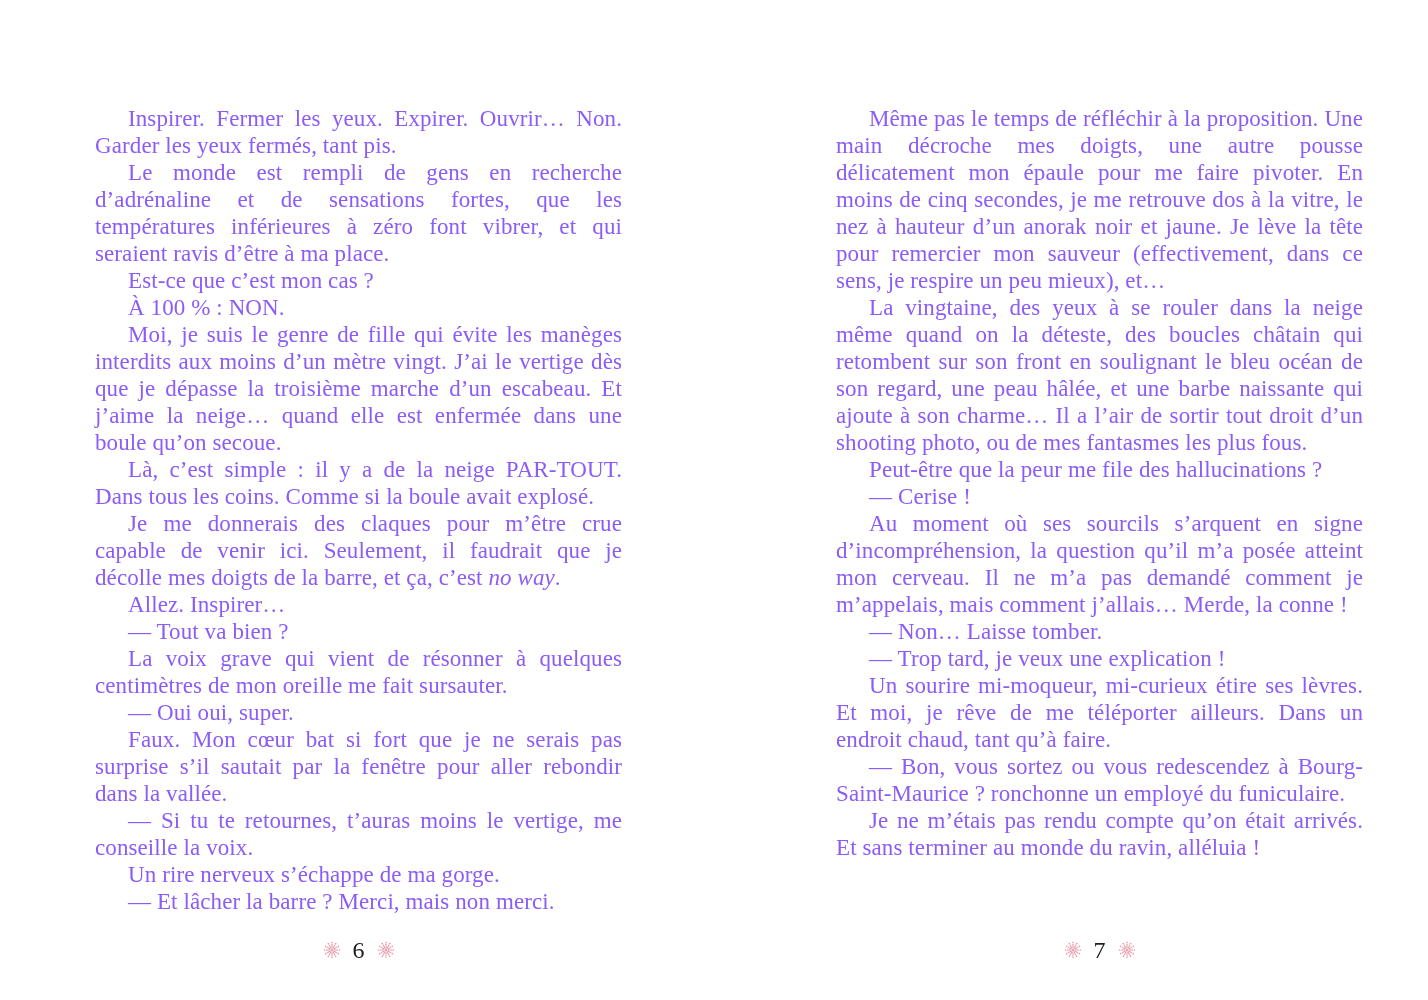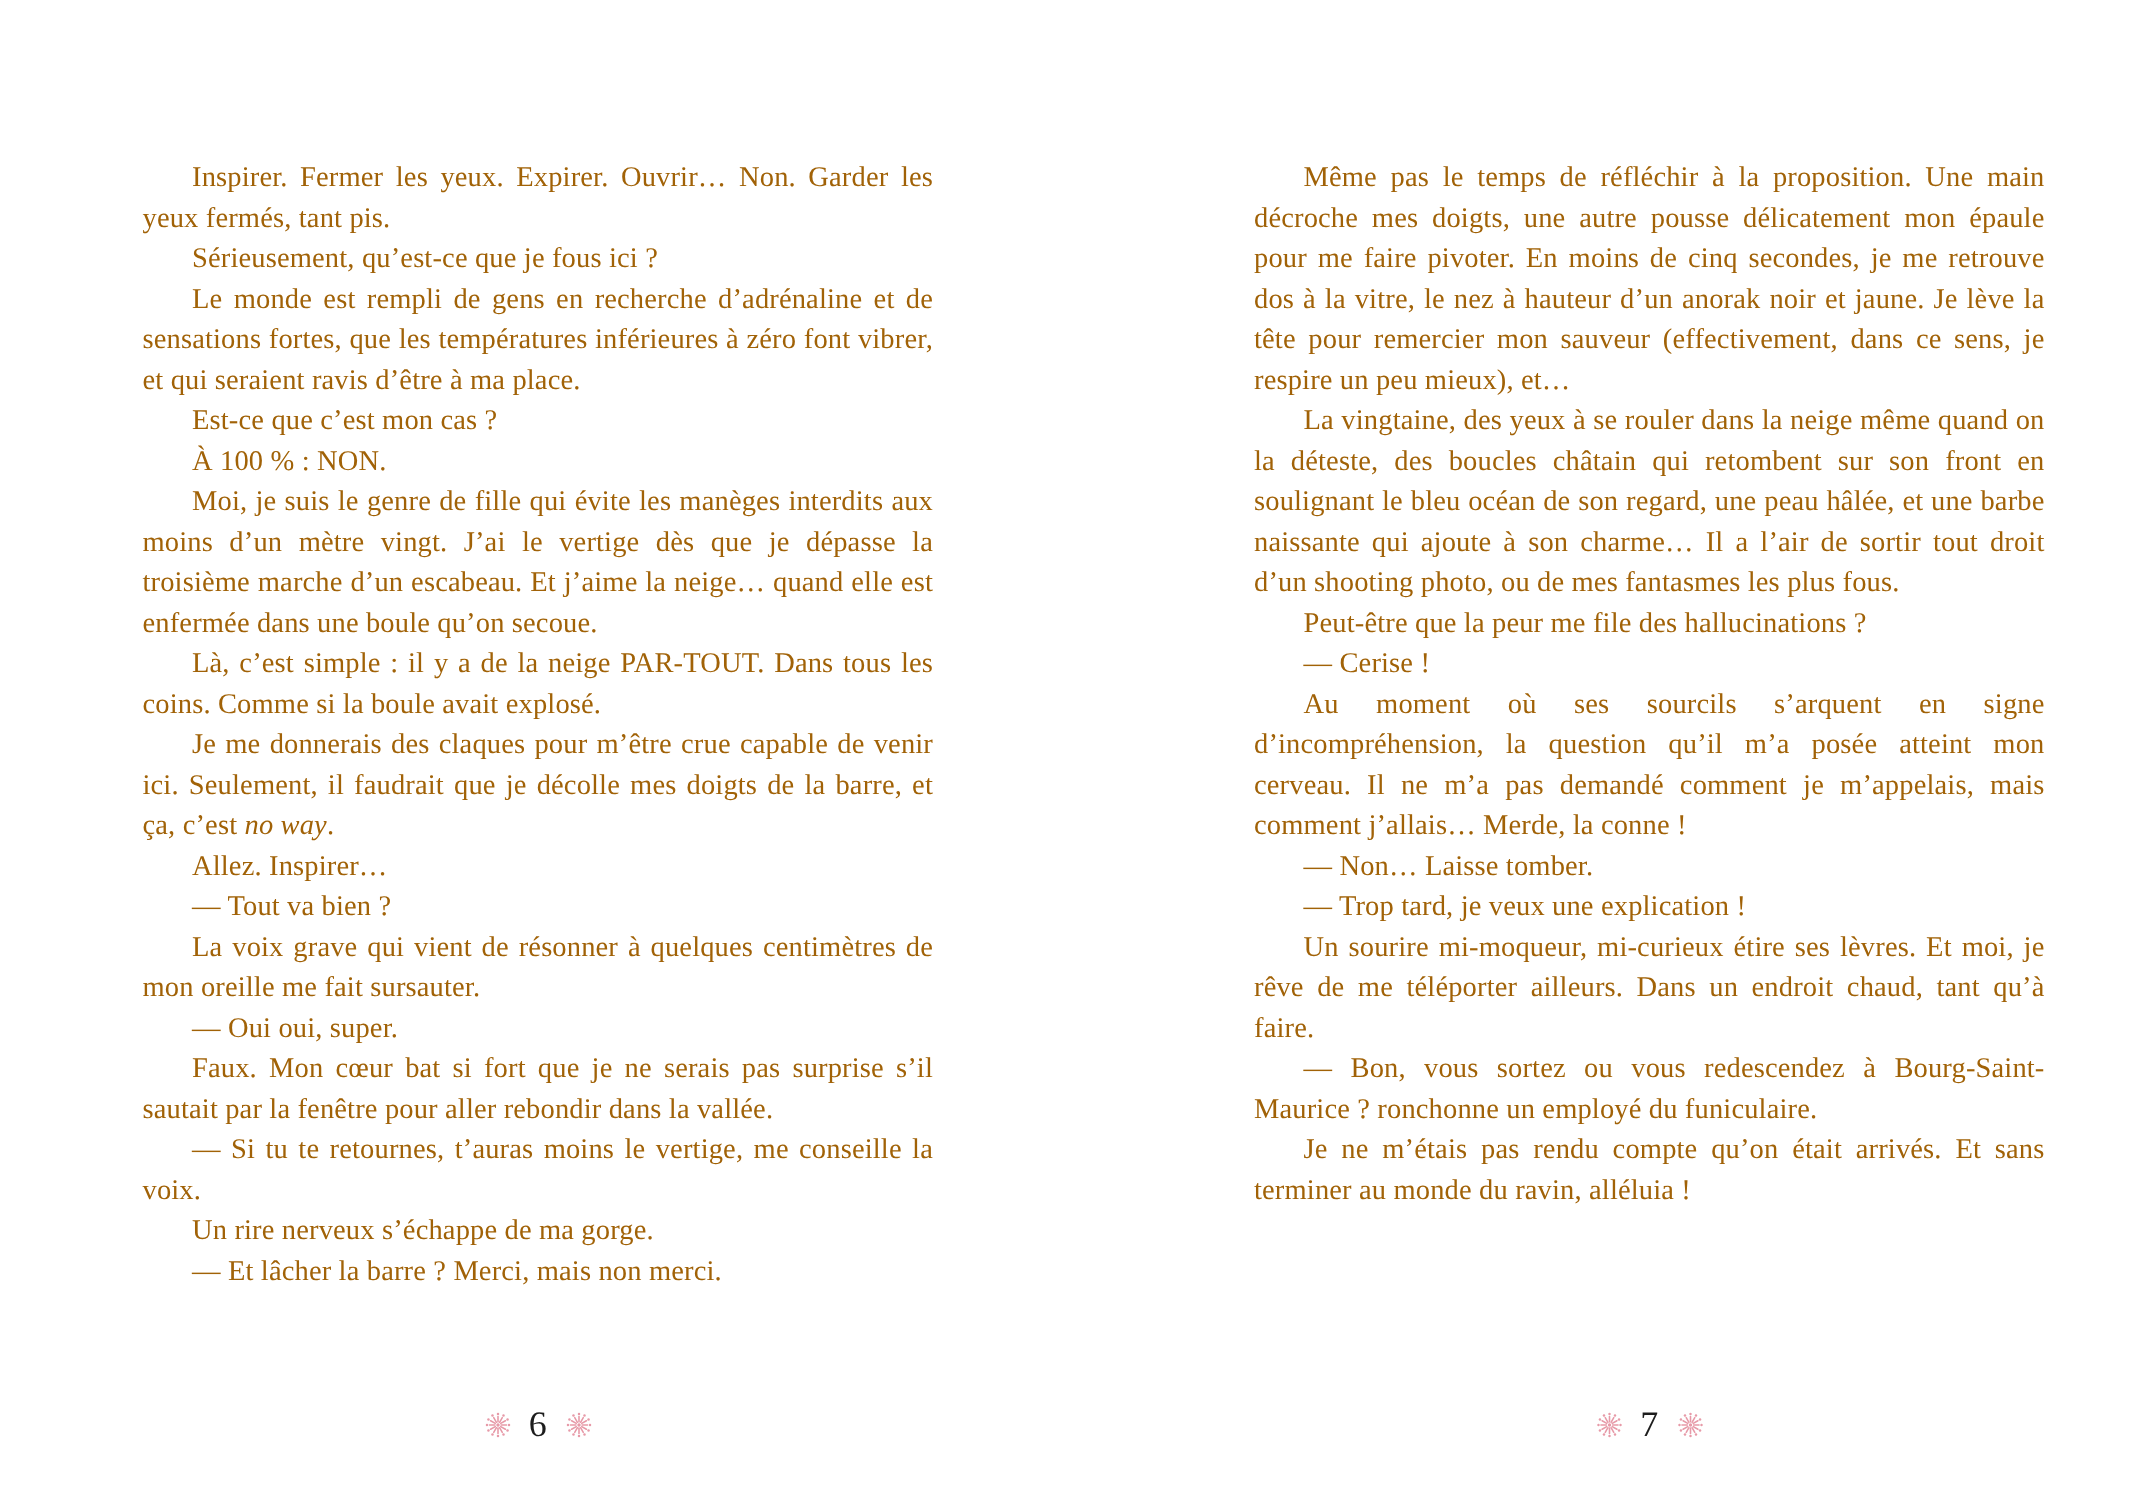--- a/index.html
+++ b/index.html
@@ -24,23 +24,23 @@
     top: 105px;
     width: 527px;
     height: 870px;
   }
   .page-left  { left: 95px; }
   .page-right { left: 836px; }
 
   .page-text p {
     margin: 0;
     padding: 0;
-    font-size: 19px;
+    font-size: 23px;
     line-height: 27px;
-    color: #a16207;
+    color: #8b5cf6;
     text-align: justify;
     text-indent: 33px;
     letter-spacing: 0.1px;
   }
   .page-text p em {
     font-style: italic;
   }
 
   .page-footer {
     position: absolute;
@@ -67,21 +67,20 @@
   .ornament svg { display: block; }
 </style>
 </head>
 <body style="background: rgb(255, 255, 255); color: rgb(29, 29, 29);">
 
 <div class="spread">
 
   <div class="page page-left">
     <div class="page-text">
         <p><span>Inspirer. Fermer les yeux. Expirer. Ouvrir… Non. Garder les yeux fermés, tant pis.</span></p>
-        <p><span>Sérieusement, qu’est-ce que je fous ici ?</span></p>
         <p><span>Le monde est rempli de gens en recherche d’adrénaline et de sensations fortes, que les températures inférieures à zéro font vibrer, et qui seraient ravis d’être à ma place.</span></p>
         <p><span>Est-ce que c’est mon cas ?</span></p>
         <p><span>À 100 % : NON.</span></p>
         <p><span>Moi, je suis le genre de fille qui évite les manèges interdits aux moins d’un mètre vingt. J’ai le vertige dès que je dépasse la troisième marche d’un escabeau. Et j’aime la neige… quand elle est enfermée dans une boule qu’on secoue.</span></p>
         <p><span>Là, c’est simple : il y a de la neige PAR-TOUT. Dans tous les coins. Comme si la boule avait explosé.</span></p>
         <p><span>Je me donnerais des claques pour m’être crue capable de venir ici. Seulement, il faudrait que je décolle mes doigts de la barre, et ça, c’est </span><em>no way</em><span>.</span></p>
         <p><span>Allez. Inspirer…</span></p>
         <p><span>— Tout va bien ?</span></p>
         <p><span>La voix grave qui vient de résonner à quelques centimètres de mon oreille me fait sursauter.</span></p>
         <p><span>— Oui oui, super.</span></p>

